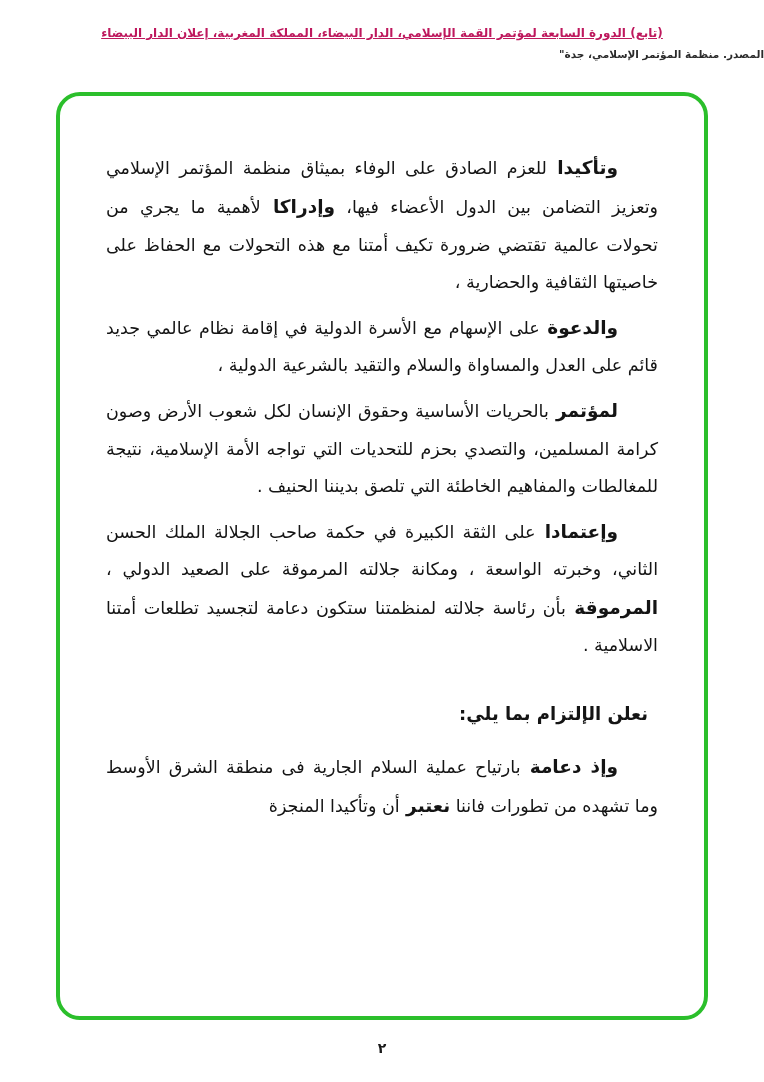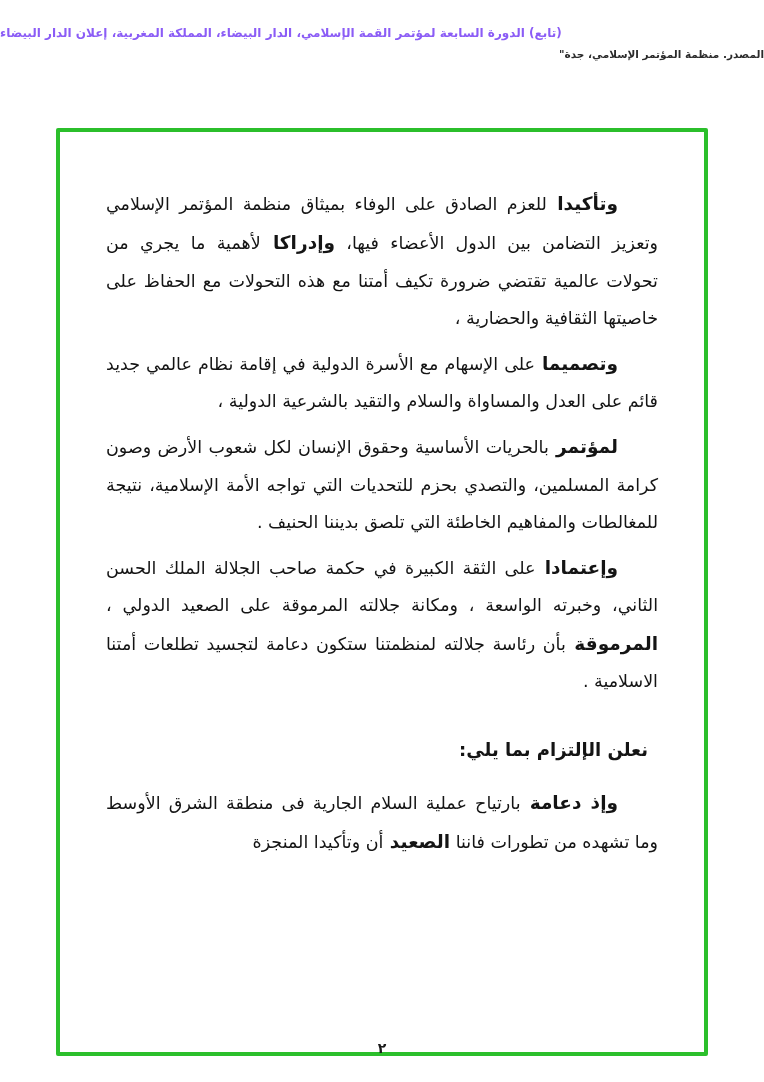--- a/index.html
+++ b/index.html
@@ -17,47 +17,47 @@
     overflow: hidden;
   }
   .header {
     position: absolute;
     top: 26px;
     left: 0;
     width: 100%;
     direction: rtl;
   }
   .header-line1 {
-    text-align: left;
+    text-align: center;
     font-size: 12px;
     font-weight: bold;
-    color: #8b5cf6;
+    color: #be185d;
     letter-spacing: 0.2px;
+    text-decoration: underline;
   }
   .header-line2 {
     direction: rtl;
     text-align: left;
     margin-left: 138px;
     margin-top: 8px;
     width: fit-content;
     font-size: 10.5px;
     font-weight: bold;
     color: #2b2b2b;
   }
   .green-box {
     position: absolute;
     left: 56px;
     top: 92px;
     width: 652px;
     height: 928px;
     box-sizing: border-box;
     border: 4px solid #2bbf2b;
-    border-radius: 2px;
+    border-radius: 24px;
     background: #ffffff;
-    margin-top: 36px;
   }
   .content {
     direction: rtl;
     box-sizing: border-box;
     width: 100%;
     height: 100%;
     padding: 52px 46px 0 46px;
     font-size: 17.5px;
     line-height: 2.12;
     text-align: justify;
@@ -100,23 +100,23 @@
 
   <div class="header">
     <div class="header-line1">(تابع) الدورة السابعة لمؤتمر القمة الإسلامي، الدار البيضاء، المملكة المغربية، إعلان الدار البيضاء</div>
     <div class="header-line2">المصدر.  منظمة المؤتمر الإسلامي، جدة"</div>
   </div>
 
   <div class="green-box" style="border-color: rgb(43, 191, 43);">
     <div class="content">
 
     <div class="para"><span class="bold-lead">وتأكيدا </span><span>للعزم الصادق على الوفاء بميثاق منظمة المؤتمر الإسلامي وتعزيز التضامن بين الدول الأعضاء فيها، </span><span class="bold-lead">وإدراكا </span><span>لأهمية ما يجري من تحولات عالمية تقتضي ضرورة تكيف أمتنا مع هذه التحولات مع الحفاظ على خاصيتها الثقافية والحضارية ،</span></div>
-        <div class="para"><span class="bold-lead">وتصميما </span><span>على الإسهام مع الأسرة الدولية في إقامة نظام عالمي جديد قائم على العدل والمساواة والسلام والتقيد بالشرعية الدولية ،</span></div>
+        <div class="para"><span class="bold-lead">والدعوة </span><span>على الإسهام مع الأسرة الدولية في إقامة نظام عالمي جديد قائم على العدل والمساواة والسلام والتقيد بالشرعية الدولية ،</span></div>
         <div class="para"><span class="bold-lead">لمؤتمر </span><span>بالحريات الأساسية وحقوق الإنسان لكل شعوب الأرض وصون كرامة المسلمين، والتصدي بحزم للتحديات التي تواجه الأمة الإسلامية، نتيجة للمغالطات والمفاهيم الخاطئة التي تلصق بديننا الحنيف .</span></div>
         <div class="para"><span class="bold-lead">وإعتمادا </span><span>على الثقة الكبيرة في حكمة صاحب الجلالة الملك الحسن الثاني، وخبرته الواسعة ، ومكانة جلالته المرموقة على الصعيد الدولي ، </span><span class="bold-lead">المرموقة </span><span>بأن رئاسة جلالته لمنظمتنا ستكون دعامة لتجسيد تطلعات أمتنا الاسلامية .</span></div>
         <div class="heading"><span class="bold-lead">نعلن الإلتزام بما يلي:</span></div>
-        <div class="para"><span class="bold-lead">وإذ دعامة </span><span> بارتياح عملية السلام الجارية فى منطقة الشرق الأوسط وما تشهده من تطورات فاننا </span><span class="bold-lead">الصعيد </span><span>أن وتأكيدا المنجزة</span></div>
+        <div class="para"><span class="bold-lead">وإذ دعامة </span><span> بارتياح عملية السلام الجارية فى منطقة الشرق الأوسط وما تشهده من تطورات فاننا </span><span class="bold-lead">نعتبر </span><span>أن وتأكيدا المنجزة</span></div>
       </div>
   </div>
 
   <div class="page-number">٢</div>
 
 </div>
 
 </body></html>

